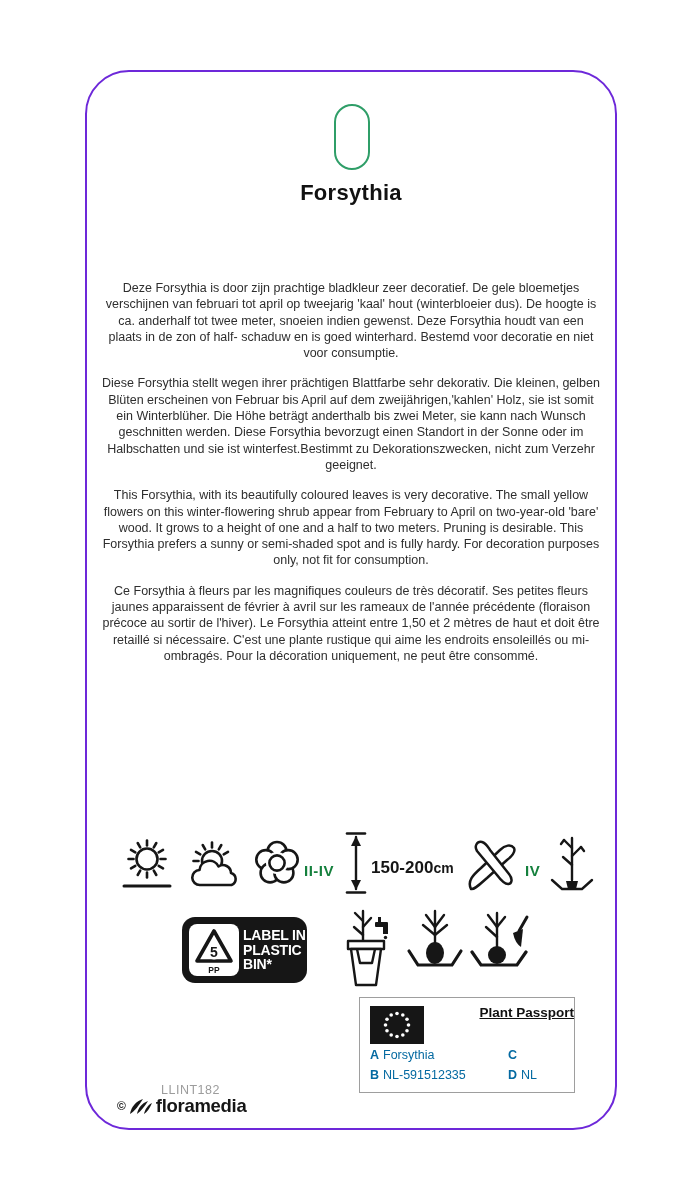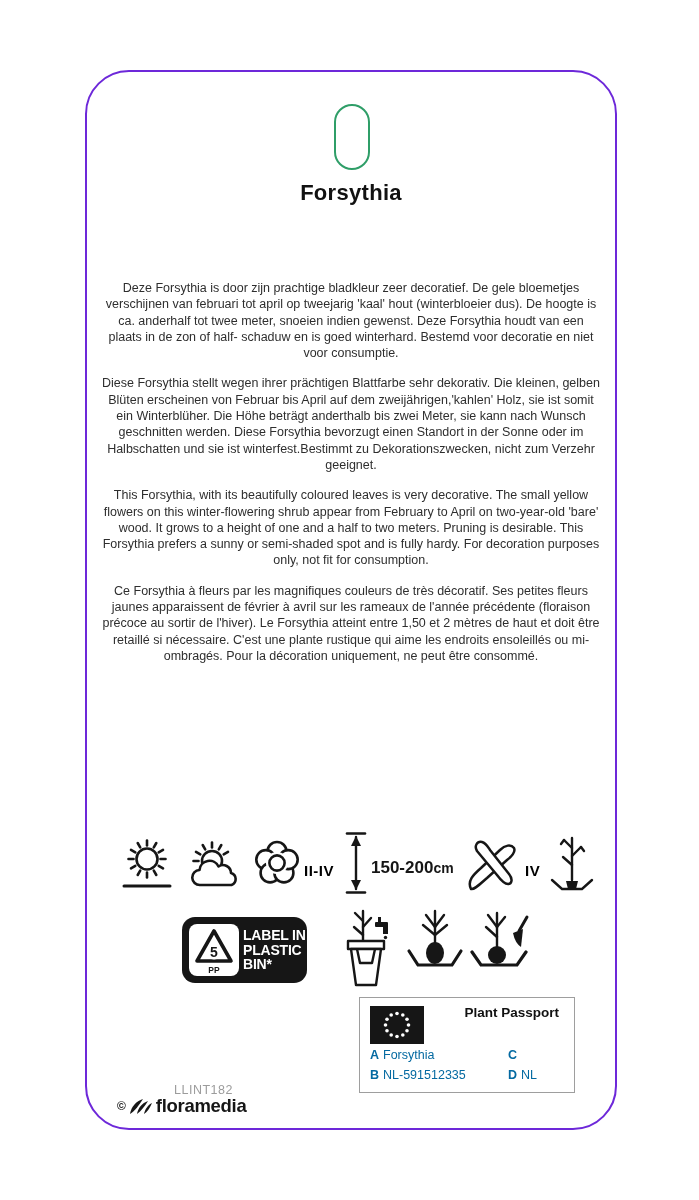--- a/index.html
+++ b/index.html
@@ -23,47 +23,47 @@
     position:absolute;top:135px;left:0;right:0;text-align:center;
     font-size:20px;color:#222;
   }
   .paras{
     position:absolute;top:192px;left:14px;right:14px;text-align:center;
     font-size:12.5px;line-height:16.3px;color:#2e2e2e;margin-top:16px;
   }
   .paras p{margin:0 0 14px 0;}
   .icon-row{position:absolute;top:758px;left:0;width:532px;height:72px;}
   .ic{position:absolute;}
-  .icon-label{position:absolute;font-weight:700;color:#000000;font-size:15px;letter-spacing:.5px;}
+  .icon-label{position:absolute;font-weight:700;color:#15803d;font-size:15px;letter-spacing:.5px;}
   .h-label{position:absolute;left:284px;top:28px;font-weight:700;color:#161616;}
   .h-num{font-size:17px;text-align:right;}
   .h-unit{font-size:14px;}
   .badge{
     position:absolute;left:95px;top:845px;width:125px;height:66px;
     background:#161616;border-radius:13px;
   }
   .badge-tile{
     position:absolute;left:7px;top:7px;width:50px;height:52px;
     background:#fff;border-radius:8px;
   }
   .badge-text{
     position:absolute;left:61px;top:11px;color:#fff;font-weight:700;
     font-size:14px;line-height:14.6px;letter-spacing:-.2px;
   }
   .pot-icon{position:absolute;top:833px;}
   .passport{
     position:absolute;left:272px;top:925px;width:216px;height:96px;
     border:1.5px solid #9e9e9e;background:#fff;box-sizing:border-box;
   }
-  .pp-title{position:absolute;right:15px;top:7px;font-weight:700;font-size:13.5px;color:#111;}
+  .pp-title{position:absolute;right:0;top:7px;font-weight:700;font-size:13.5px;color:#111;text-decoration:underline;}
   .eu-flag{position:absolute;left:10px;top:8px;width:54px;height:38px;background:#161616;}
   .pp-cell{position:absolute;font-size:12.5px;color:#0369a1;white-space:nowrap;text-align:right;}
   .pp-letter{font-weight:700;margin-right:4px;}
   .print-code{
-    position:absolute;left:74px;top:1011px;font-size:12.5px;color:#9c9c9c;letter-spacing:.5px;margin-left:13px;
+    position:absolute;left:74px;top:1011px;font-size:12.5px;color:#9c9c9c;letter-spacing:.5px;
   }
   .brand-row{
     position:absolute;left:30px;top:1023px;display:flex;align-items:center;gap:3px;
   }
   .brand-copy{font-weight:700;font-size:12px;color:#161616;}
   .brand-name{font-weight:700;font-size:18.5px;color:#161616;letter-spacing:-.3px;}
 </style>
 </head>
 <body>
 

